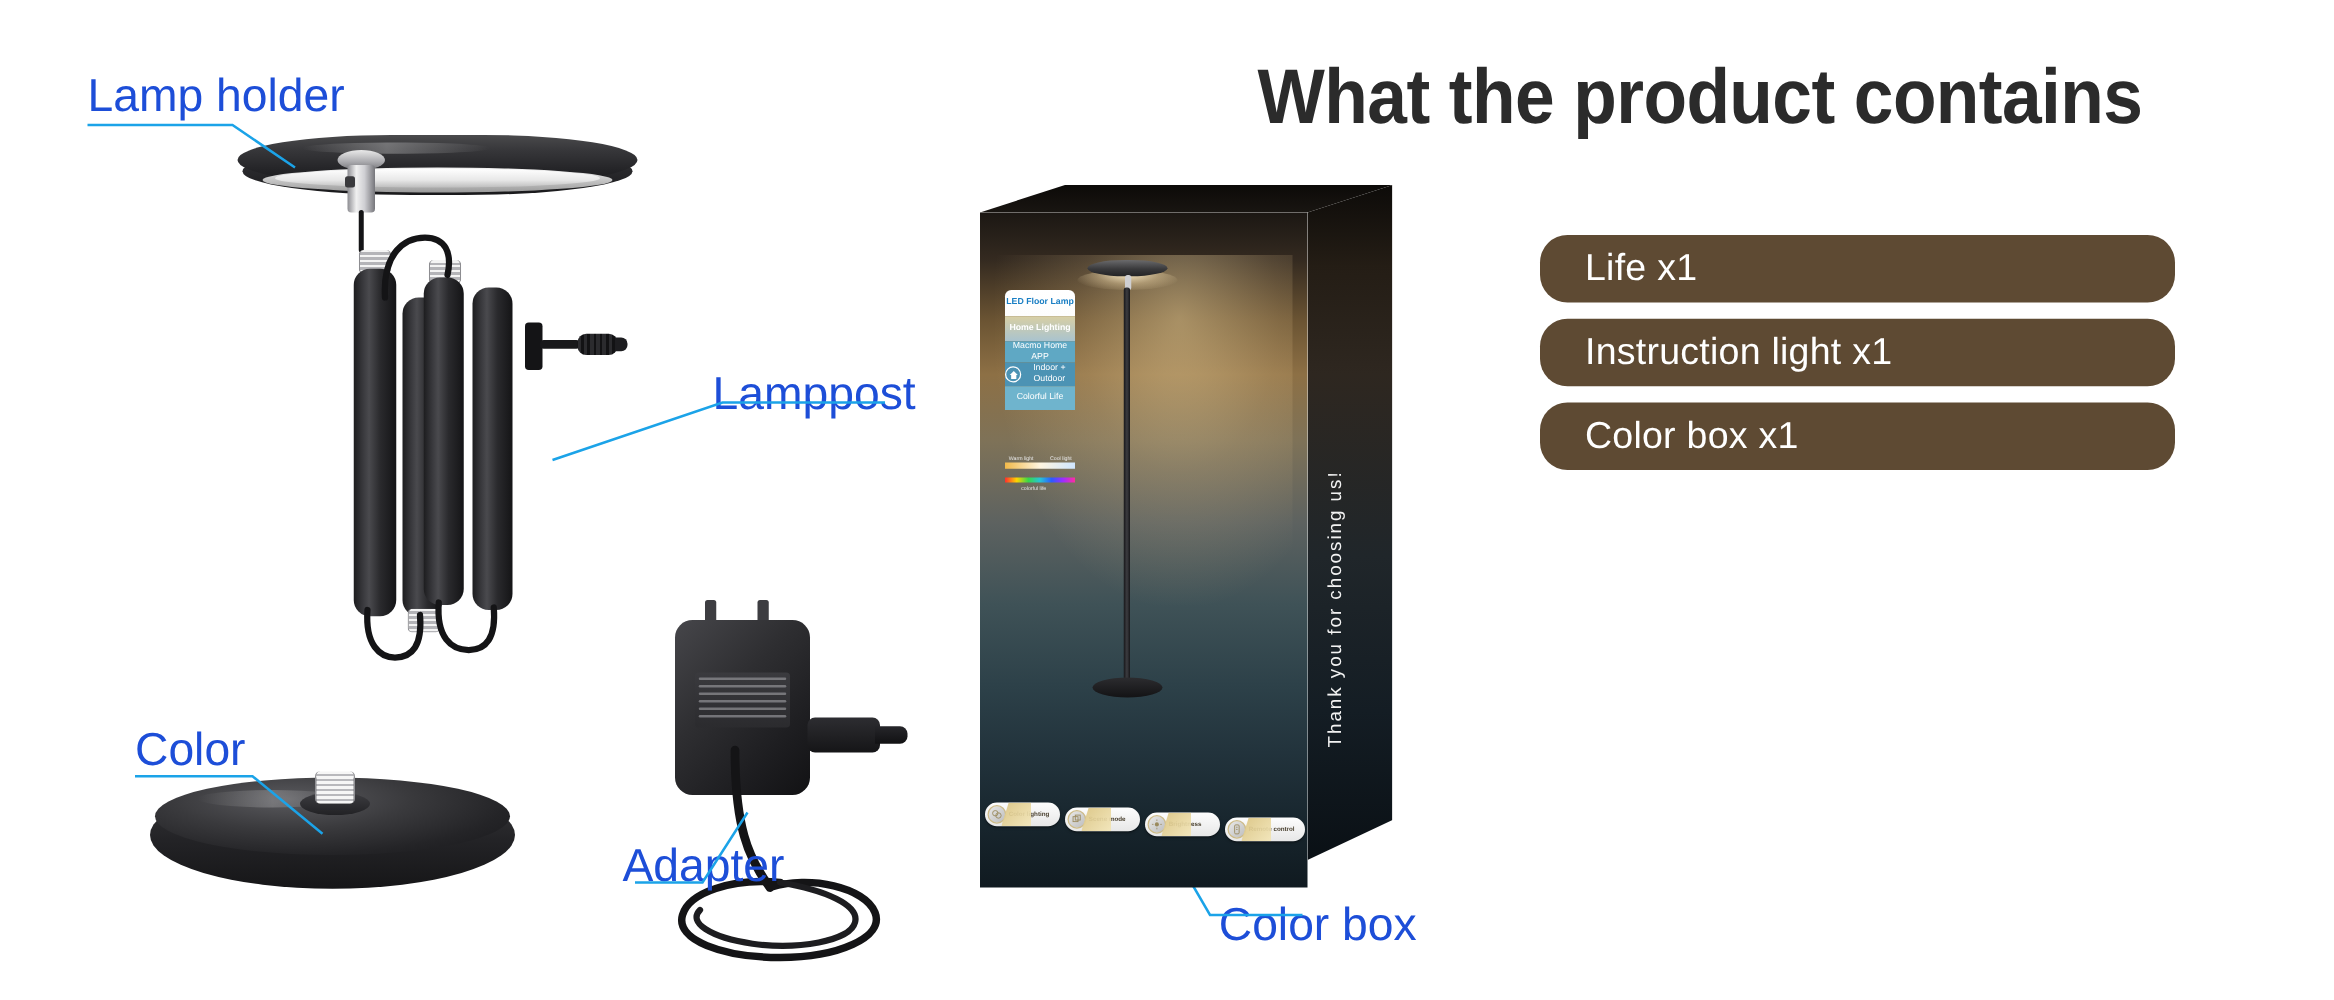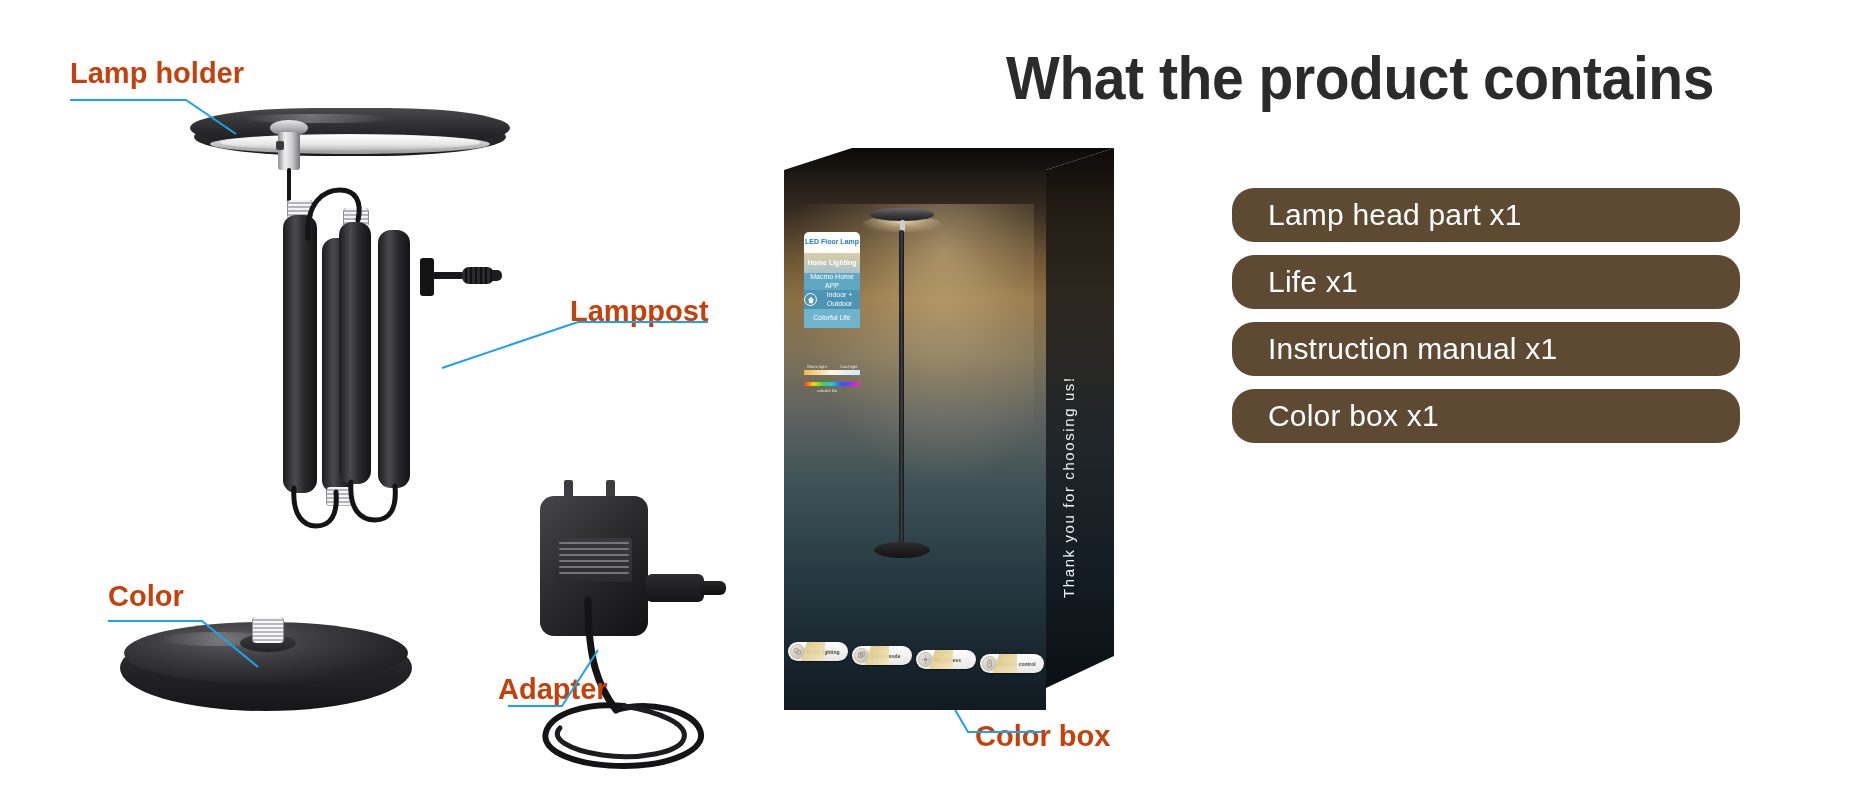--- a/index.html
+++ b/index.html
@@ -33,21 +33,21 @@
     display: flex; align-items: center;
     padding-left: 36px;
     color: #ffffff;
     font-size: 30px; font-weight: 400;
     letter-spacing: 0.2px;
   }
 
   
   .callout { position: absolute; }
   .callout .ctext {
-    font-size: 29px; font-weight: bold; color: #c2410c;
+    font-size: 37px; font-weight: normal; color: #1d4ed8;
     white-space: nowrap; line-height: 1.05;
   }
   .lead { position: absolute; overflow: visible; }
   .lead svg { display: block; overflow: visible; }
 
   
   .lamphead { position: absolute; left: 190px; top: 108px; width: 320px; height: 52px; }
   .shade-top {
     position: absolute; left: 0; top: 0; width: 320px; height: 40px;
     background: linear-gradient(180deg,#4a4a4c 0%,#37373a 30%,#232326 72%,#1a1a1c 100%);
@@ -478,26 +478,23 @@
           <span class="bt">Remote control</span>
         </div>
       </div>
     </div>
 
     <div class="box-vtext">Thank you for choosing us!</div>
   </div>
 
   <div class="pill-list">
     <div class="pill">
-      <span>Lamp head part x1</span>
+      <span>Life x1</span>
     </div>
     <div class="pill">
-      <span>Life x1</span>
-    </div>
-    <div class="pill">
-      <span>Instruction manual x1</span>
+      <span>Instruction light x1</span>
     </div>
     <div class="pill">
       <span>Color box x1</span>
     </div>
   </div>
 
 </div>
 
 </body></html>

